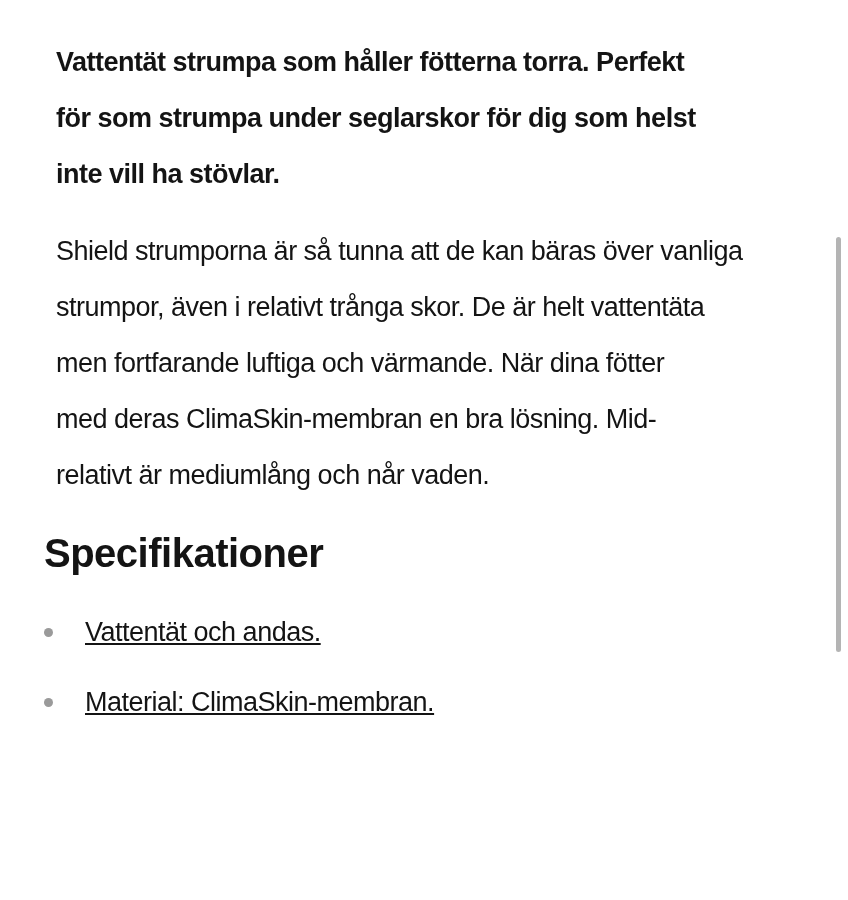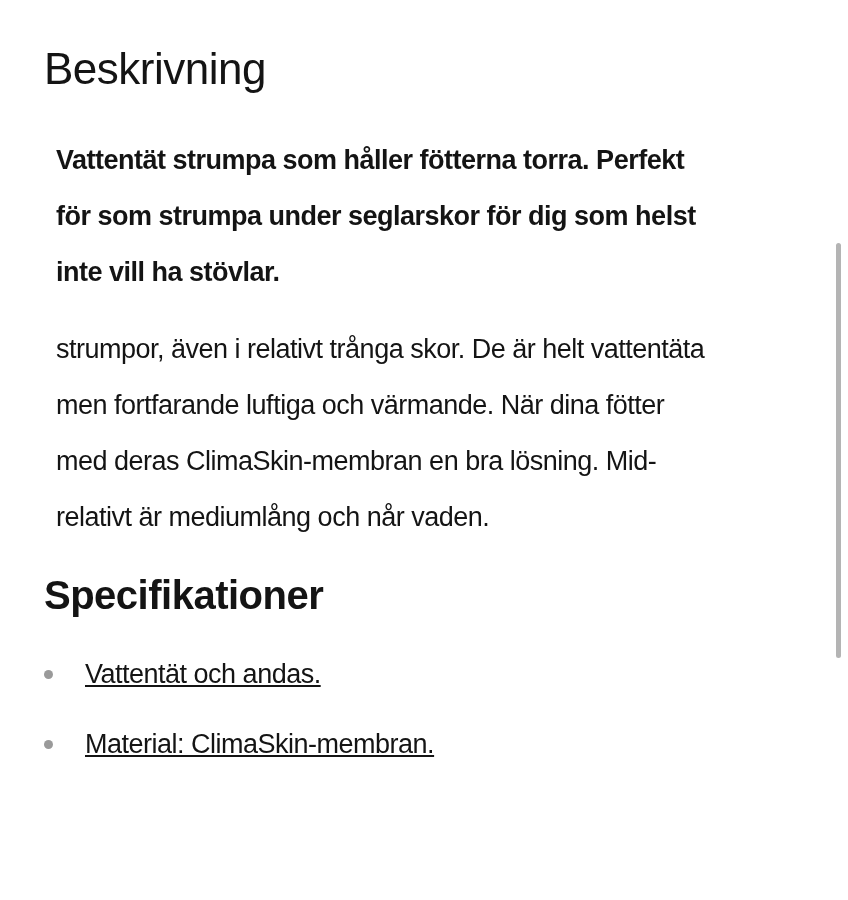--- a/index.html
+++ b/index.html
@@ -68,29 +68,29 @@
     width: 5px; height: 415px;
     border-radius: 3px;
     background: var(--scrollbar_thumb, #b4b4b4);
   }
 </style>
 </head>
 <body>
 
 <div class="page">
 
-  <h2 class="title">Beskrivning</h2>
 
   <div class="para intro">
     <div class="line">Vattentät strumpa som håller fötterna torra. Perfekt</div>
     <div class="line">för som strumpa under seglarskor för dig som helst</div>
     <div class="line">inte vill ha stövlar.</div>
   </div>
 
   <div class="para body-para">
+    <div class="line">Shield strumporna är så tunna att de kan bäras över vanliga</div>
     <div class="line">strumpor, även i relativt trånga skor. De är helt vattentäta</div>
     <div class="line">men fortfarande luftiga och värmande. När dina fötter</div>
     <div class="line">med deras ClimaSkin-membran en bra lösning. Mid-</div>
     <div class="line">relativt är mediumlång och når vaden.</div>
   </div>
 
   <h3 class="specs-heading">Specifikationer</h3>
 
   <ul class="specs-list">
     <li>

